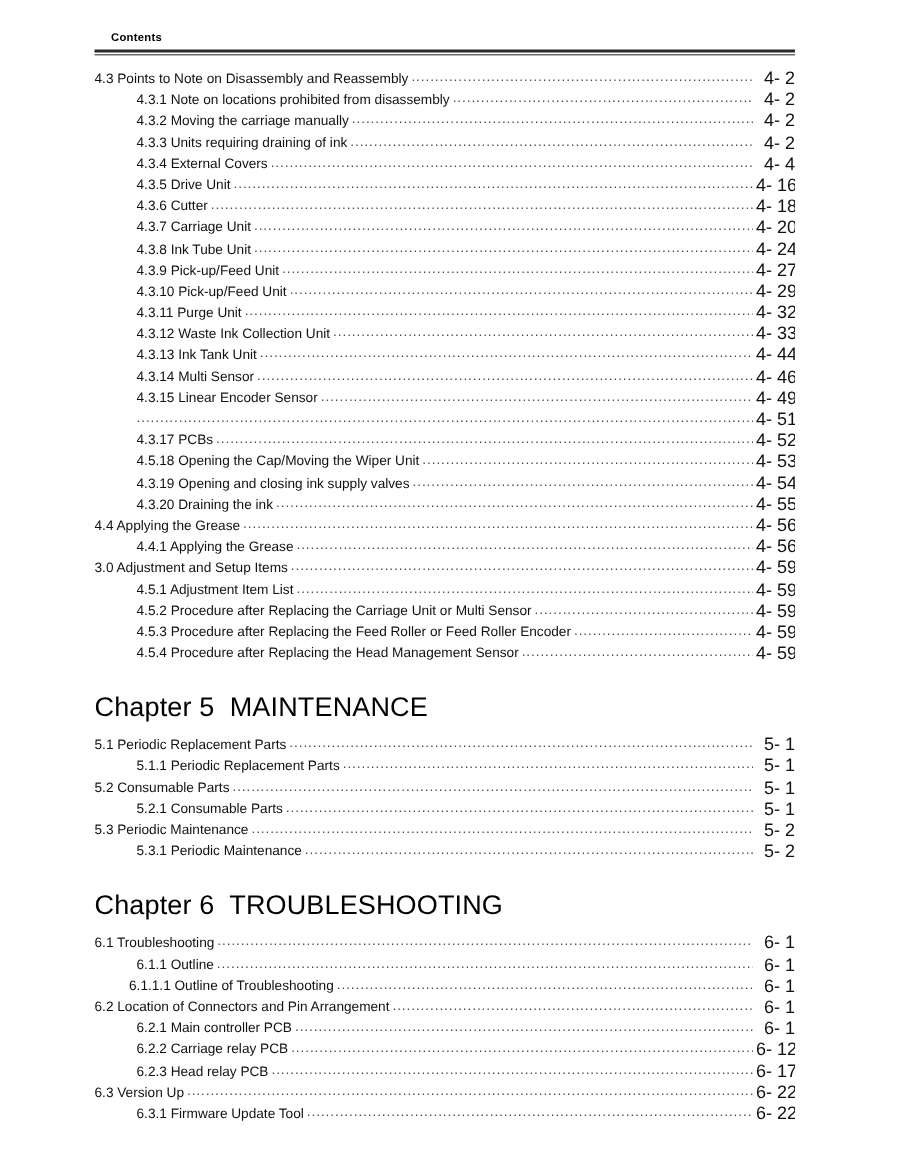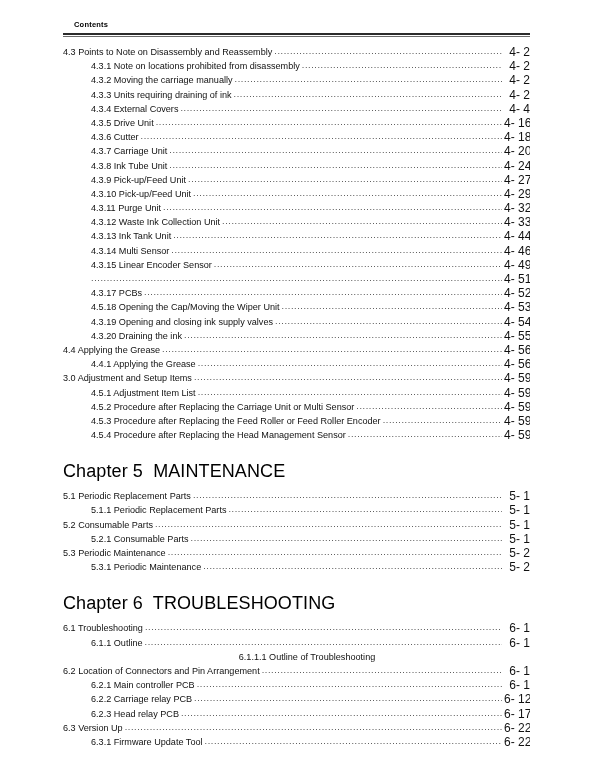--- a/index.html
+++ b/index.html
@@ -95,21 +95,21 @@
     text-align: right;
     padding-left: 2px;
     font-size: 12px;
     color: #111;
     white-space: pre;
   }
 
   
   .lvl1 { margin-left: 0px; }
   .lvl2 { margin-left: 28px; }
-  .lvl3 { margin-left: 23px; flex-direction: column; }
+  .lvl3 { margin-left: 23px; }
 
   .lvl1 .pageno { width: 26px; }
   .lvl2 .pageno { width: 26px; }
   .lvl3 .pageno { width: 26px; }
   .lvl2 .leader { padding-right: 0px; }
 </style>
 </head>
 <body>
 
 <div class="page">

